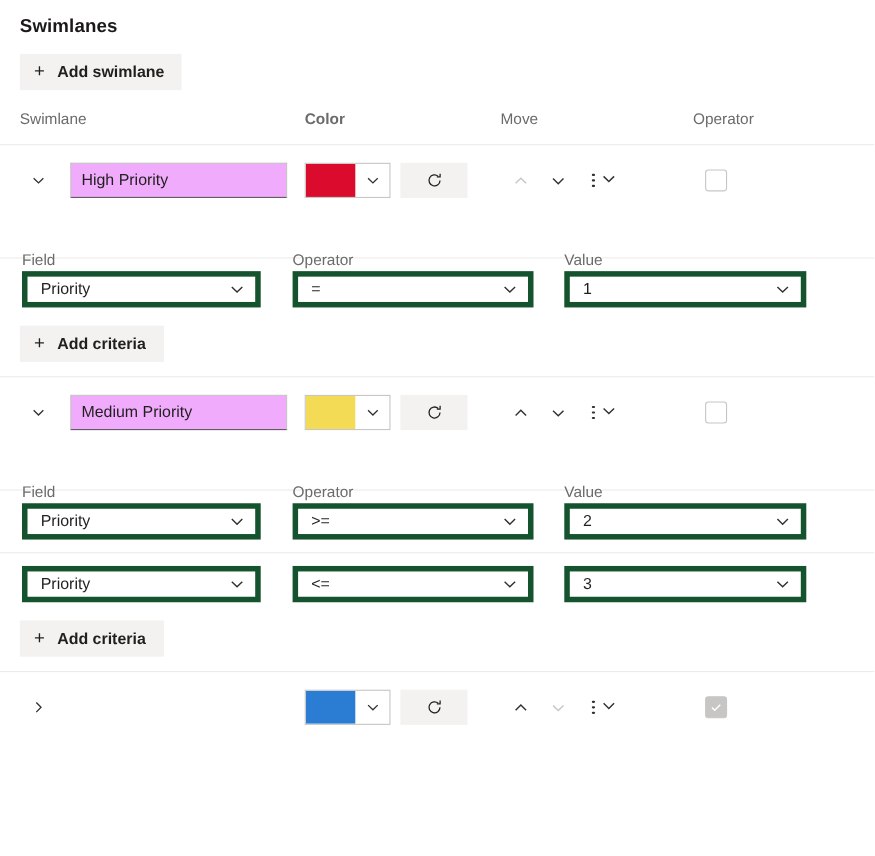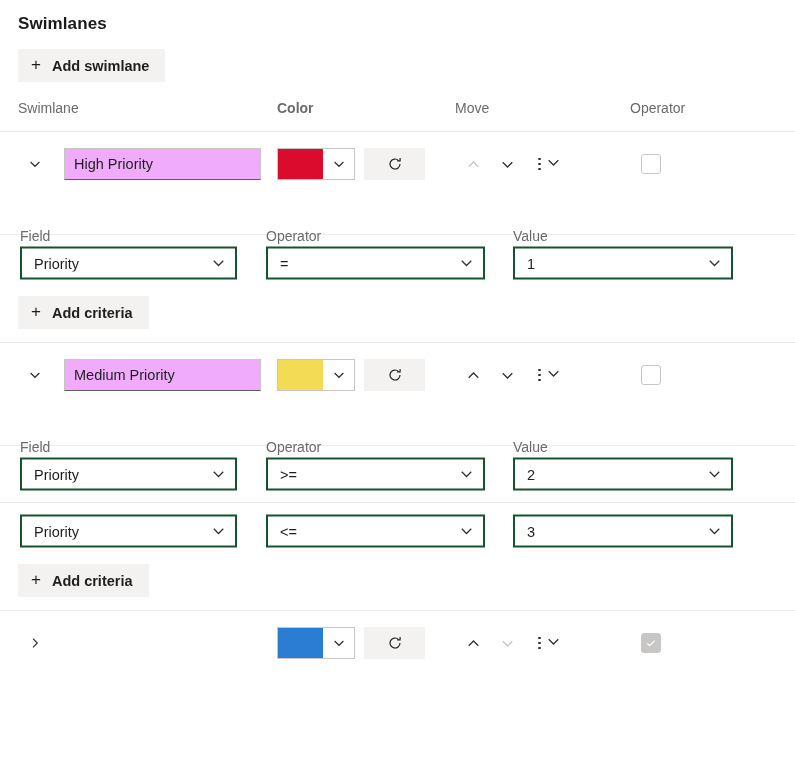--- a/index.html
+++ b/index.html
@@ -220,21 +220,21 @@
 
   .crit-row {
     position: relative;
     height: 56px;
   }
   .sel {
     position: absolute;
     top: 50%;
     transform: translateY(-50%);
     height: 33px;
-    border: 2px solid #14532d;
+    border: 5px solid #14532d;
     background: #fff;
     display: flex;
     align-items: center;
     padding: 0 10px 0 12px;
     cursor: pointer;
     font-size: 14.5px;
     color: #201f1e;
   }
   .sel .sel-val { flex: 1; white-space: nowrap; overflow: hidden; }
   .sel .sel-caret { display: flex; align-items: center; color: #323130; }

